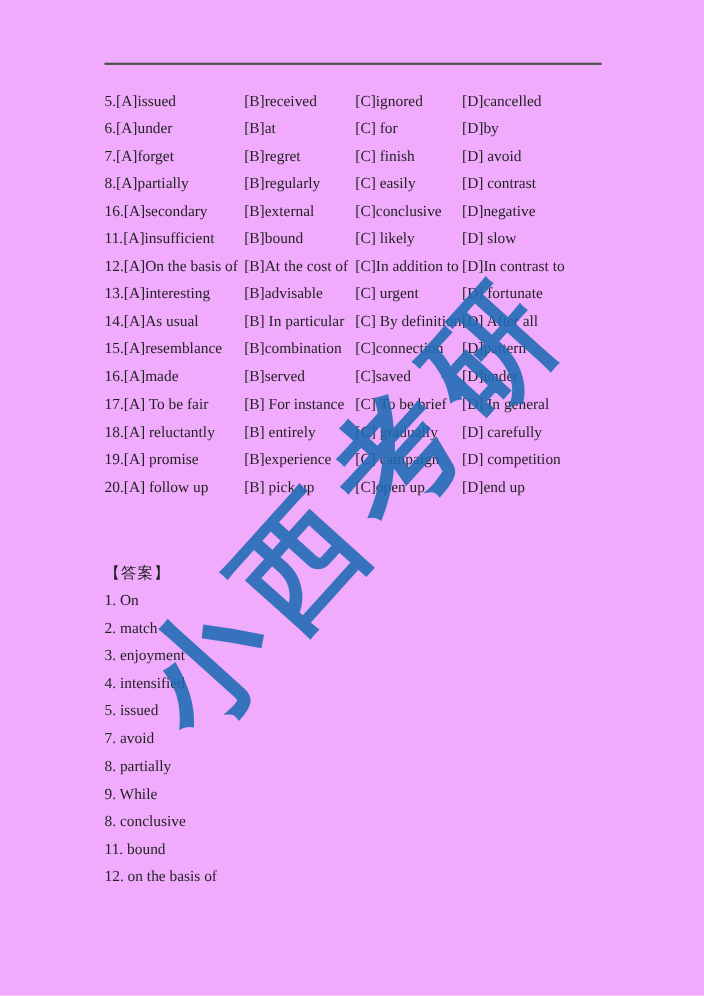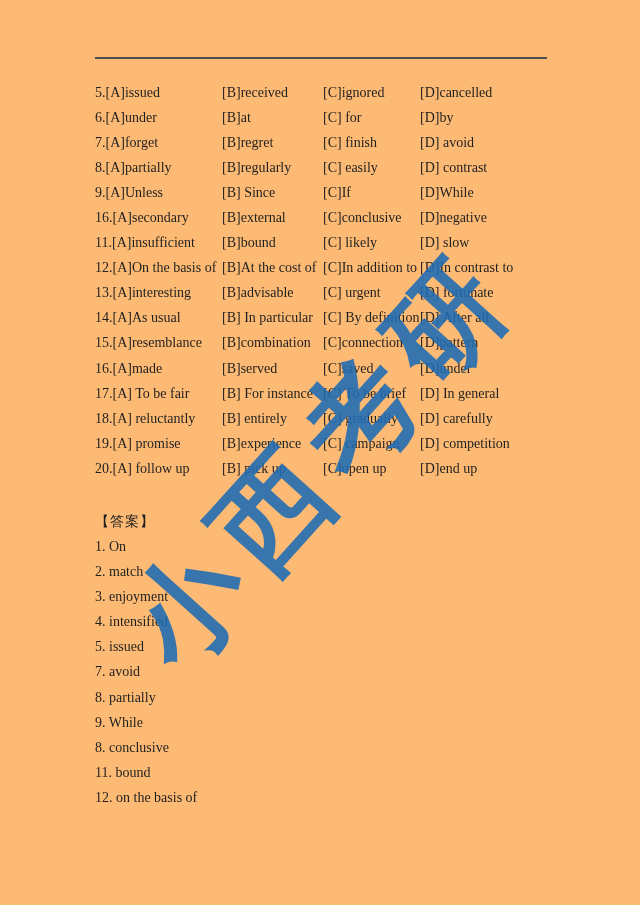--- a/index.html
+++ b/index.html
@@ -4,21 +4,21 @@
 <style>
   html, body { margin: 0; padding: 0; }
   body {
     width: 640px; height: 905px;
     background: #ffffff;
     font-family: "Liberation Serif", serif;
     color: #1f1f1f;
     position: relative;
     overflow: hidden;
   }
-  .page { position: absolute; inset: 0; background: #fdba74; }
+  .page { position: absolute; inset: 0; background: #f0abfc; }
 
   .divider {
     position: absolute;
     left: 95px; top: 57px;
     width: 452px; height: 2px;
     background: #4d4d4d;
   }
 
   .options {
     position: absolute;
@@ -88,26 +88,20 @@
       <span>7.[A]forget</span>
       <span>[B]regret</span>
       <span>[C] finish</span>
       <span>[D] avoid</span>
     </div>
     <div class="opt-row">
       <span>8.[A]partially</span>
       <span>[B]regularly</span>
       <span>[C] easily</span>
       <span>[D] contrast</span>
-    </div>
-    <div class="opt-row">
-      <span>9.[A]Unless</span>
-      <span>[B] Since</span>
-      <span>[C]If</span>
-      <span>[D]While</span>
     </div>
     <div class="opt-row">
       <span>16.[A]secondary</span>
       <span>[B]external</span>
       <span>[C]conclusive</span>
       <span>[D]negative</span>
     </div>
     <div class="opt-row">
       <span>11.[A]insufficient</span>
       <span>[B]bound</span>

